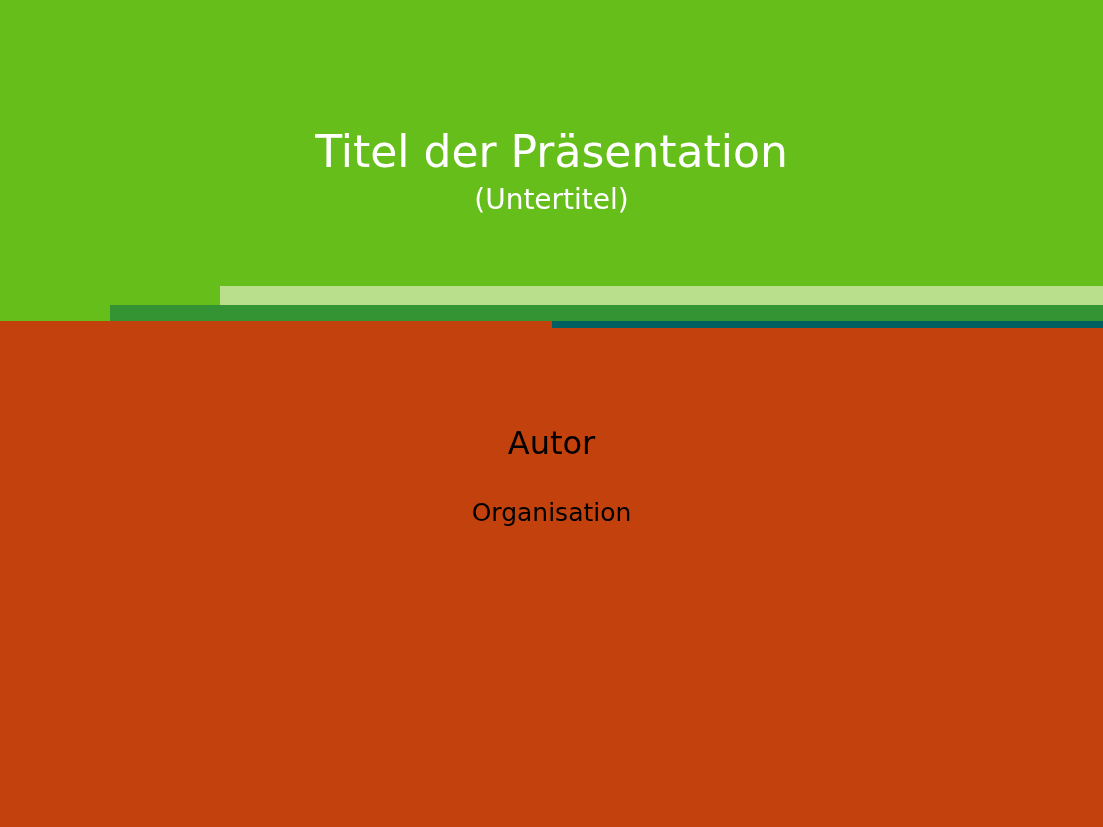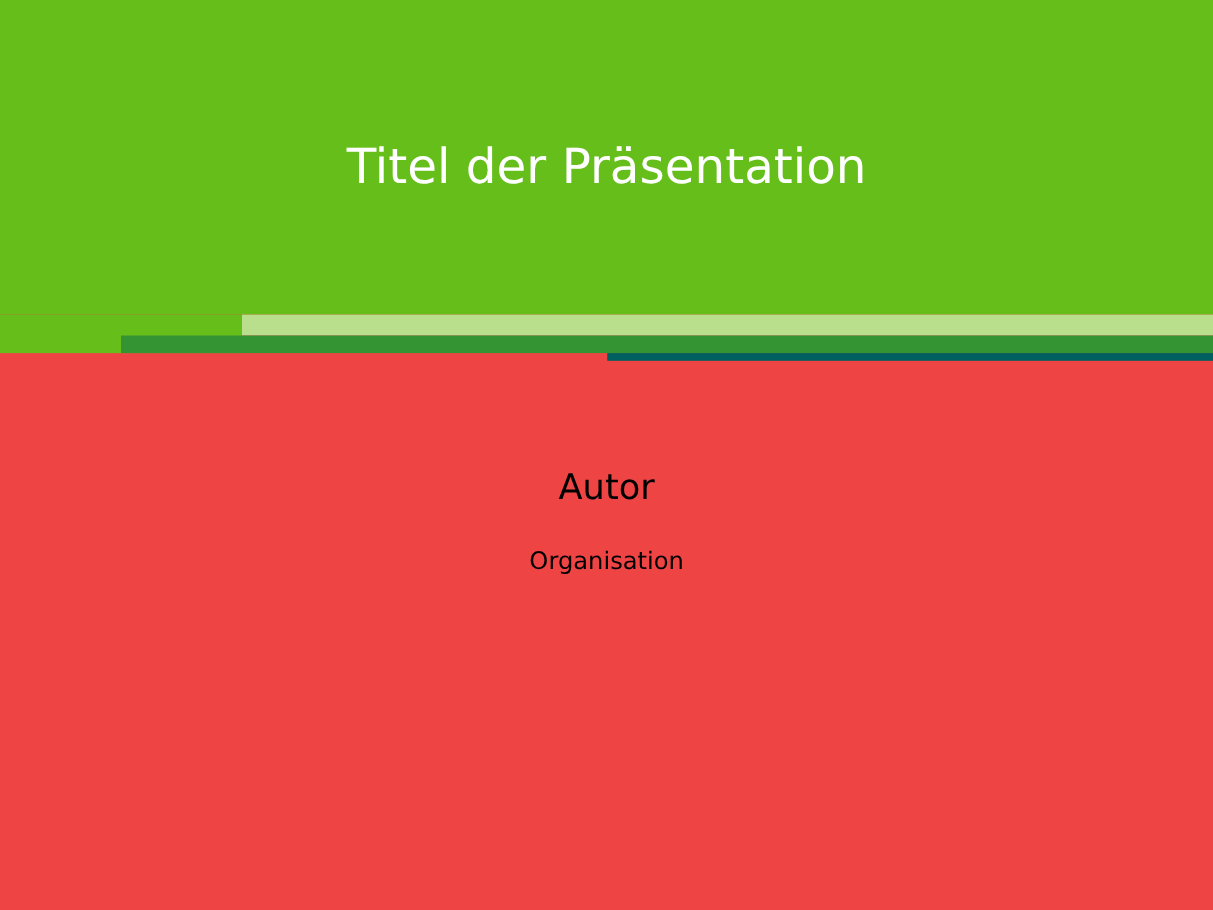--- a/index.html
+++ b/index.html
@@ -7,21 +7,21 @@
     padding: 0;
     background: #ffffff;
   }
   body {
     font-family: "DejaVu Sans", sans-serif;
   }
   .slide {
     position: relative;
     width: 1103px;
     height: 827px;
-    background: #ef4444;
+    background: #c2410c;
     overflow: hidden;
   }
 
   
   .header-band {
     position: absolute;
     left: 0;
     top: 0;
     width: 1103px;
     height: 286px;
@@ -99,21 +99,21 @@
   }
   .credit-author {
     display: block;
     font-size: 32px;
     line-height: 1.2;
     color: #000000;
     margin: 0;
   }
   .credit-org {
     display: block;
-    font-size: 22px;
+    font-size: 25px;
     line-height: 1.2;
     color: #000000;
     margin: 36px 0 0 0;
   }
   .credit-date {
     display: block;
     font-size: 32px;
     line-height: 1.2;
     color: #000000;
     margin: 40px 0 0 0;
@@ -126,20 +126,21 @@
 
   <div class="header-band"></div>
   <div class="header-band-step"></div>
 
   <div class="bar-light"></div>
   <div class="bar-dark"></div>
   <div class="bar-teal"></div>
 
   <div class="title-block">
     <span class="slide-title">Titel der Präsentation</span>
+    <span class="slide-subtitle">(Untertitel)</span>
   </div>
 
   <div class="credits-block">
     <span class="credit-author">Autor</span>
     <span class="credit-org">Organisation</span>
   </div>
 
 </div>
 
 </body></html>

